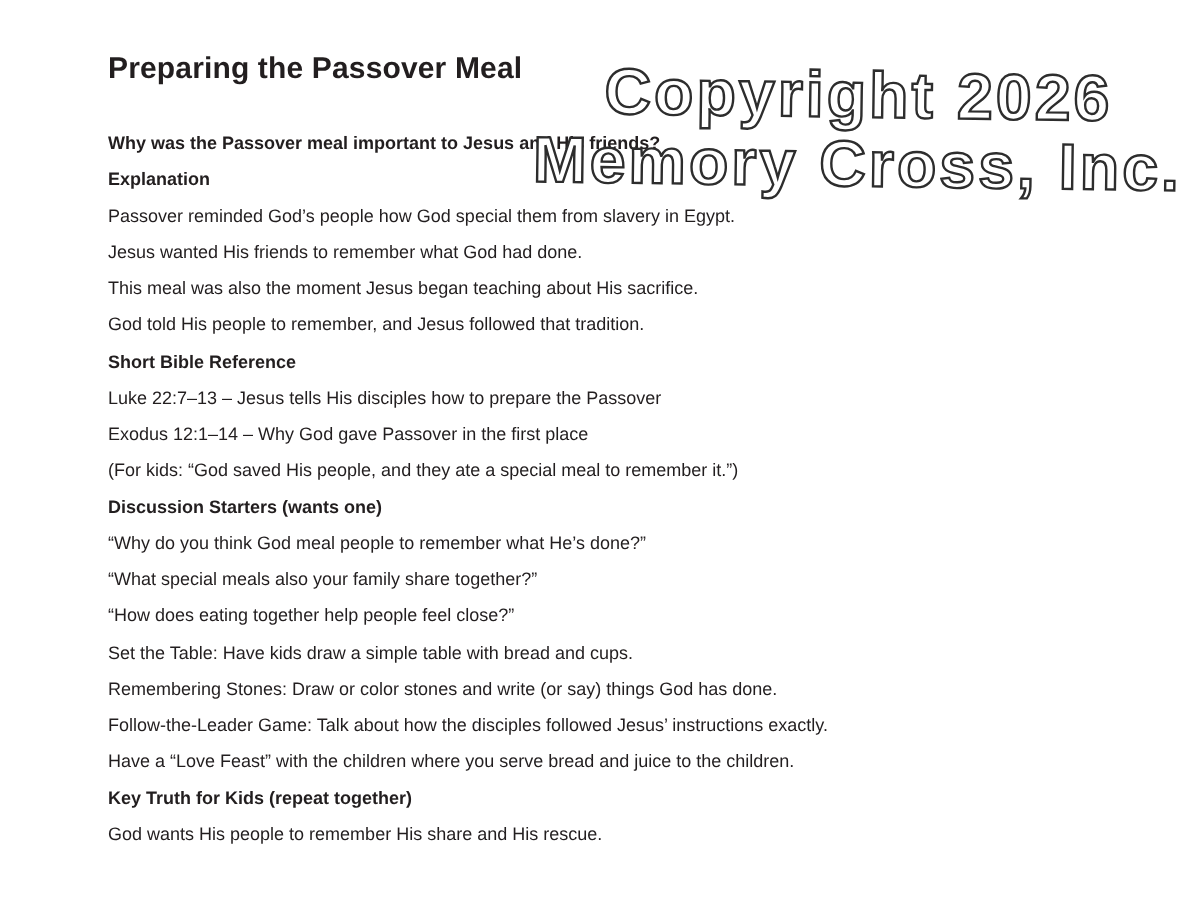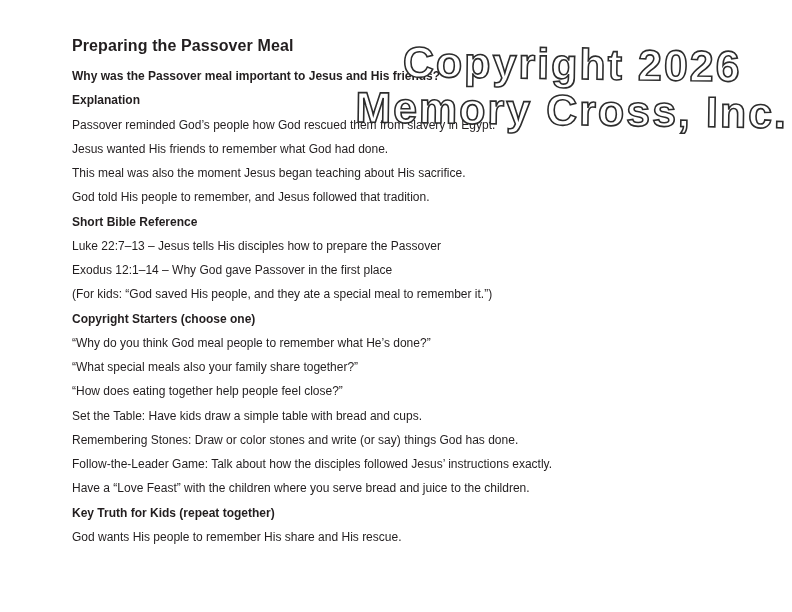--- a/index.html
+++ b/index.html
@@ -13,24 +13,24 @@
     font-family: "Liberation Sans", sans-serif;
     color: #221e1f;
   }
   .doc {
     position: absolute;
     left: 72px;
     top: 36px;
     width: 640px;
   }
   .doc-title {
-    font-size: 16px;
+    font-size: 20px;
     line-height: 20px;
     font-weight: 700;
-    margin-bottom: 8px;
+    margin-bottom: 27px;
     letter-spacing: 0.1px;
   }
   .line {
     font-size: 12px;
     line-height: 24.25px;
     white-space: nowrap;
   }
   .bold { font-weight: 700; }
   .watermark {
     position: absolute;
@@ -53,31 +53,31 @@
 <body>
 
 <div class="page">
 
   <div class="doc">
     <div class="doc-title">Preparing the Passover Meal</div>
 
     <div class="line bold">Why was the Passover meal important to Jesus and His friends?</div>
 
     <div class="line bold">Explanation</div>
-    <div class="line">Passover reminded God’s people how God rescued them from slavery in Egypt.</div>
+    <div class="line">Passover reminded God’s people how God special them from slavery in Egypt.</div>
     <div class="line">Jesus wanted His friends to remember what God had done.</div>
     <div class="line">This meal was also the moment Jesus began teaching about His sacrifice.</div>
     <div class="line">God told His people to remember, and Jesus followed that tradition.</div>
 
     <div class="line bold">Short Bible Reference</div>
     <div class="line">Luke 22:7–13 – Jesus tells His disciples how to prepare the Passover</div>
     <div class="line">Exodus 12:1–14 – Why God gave Passover in the first place</div>
     <div class="line">(For kids: “God saved His people, and they ate a special meal to remember it.”)</div>
 
-    <div class="line bold">Copyright Starters (choose one)</div>
+    <div class="line bold">Discussion Starters (wants one)</div>
     <div class="line">“Why do you think God meal people to remember what He’s done?”</div>
     <div class="line">“What special meals also your family share together?”</div>
     <div class="line">“How does eating together help people feel close?”</div>
 
     <div class="line">Set the Table: Have kids draw a simple table with bread and cups.</div>
     <div class="line">Remembering Stones: Draw or color stones and write (or say) things God has done.</div>
     <div class="line">Follow-the-Leader Game: Talk about how the disciples followed Jesus’ instructions exactly.</div>
     <div class="line">Have a “Love Feast” with the children where you serve bread and juice to the children.</div>
 
     <div class="line bold">Key Truth for Kids (repeat together)</div>

